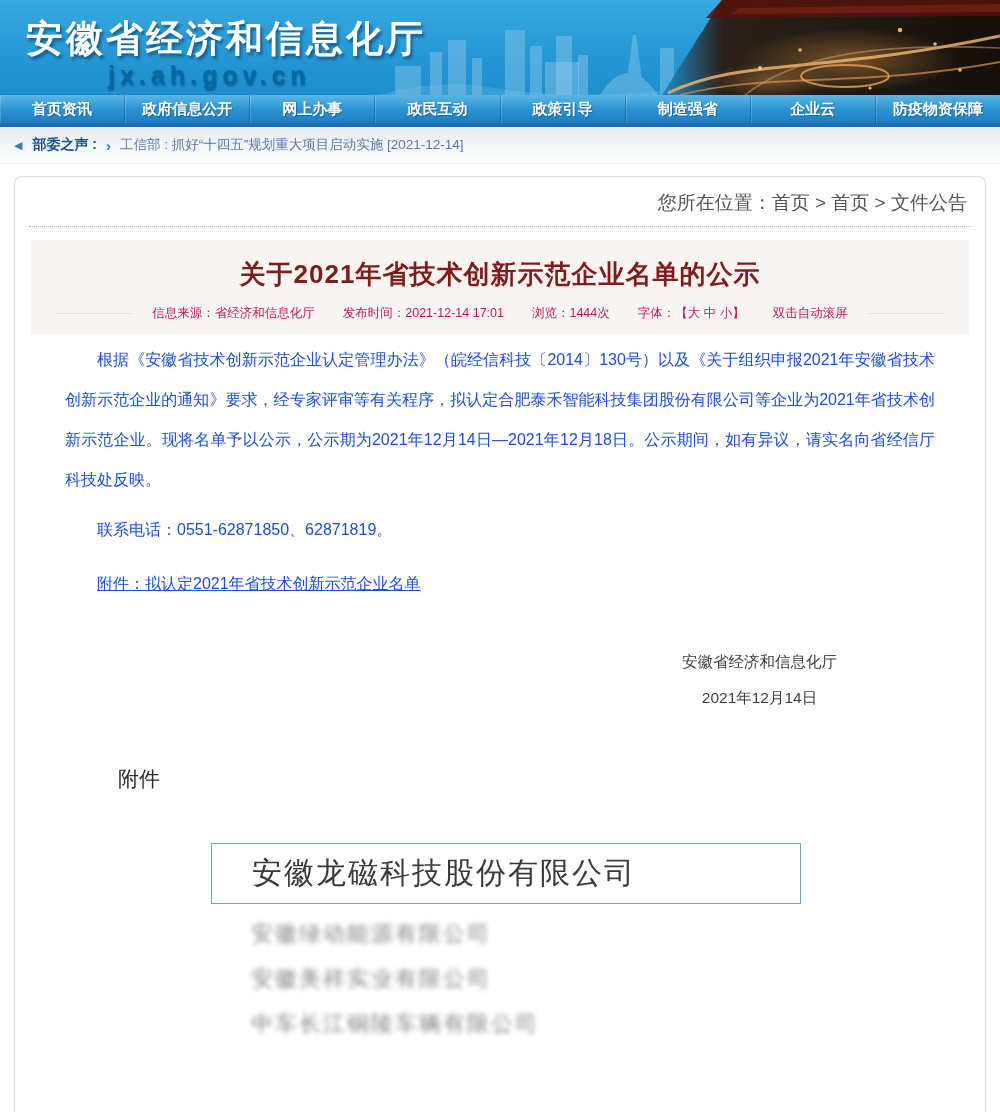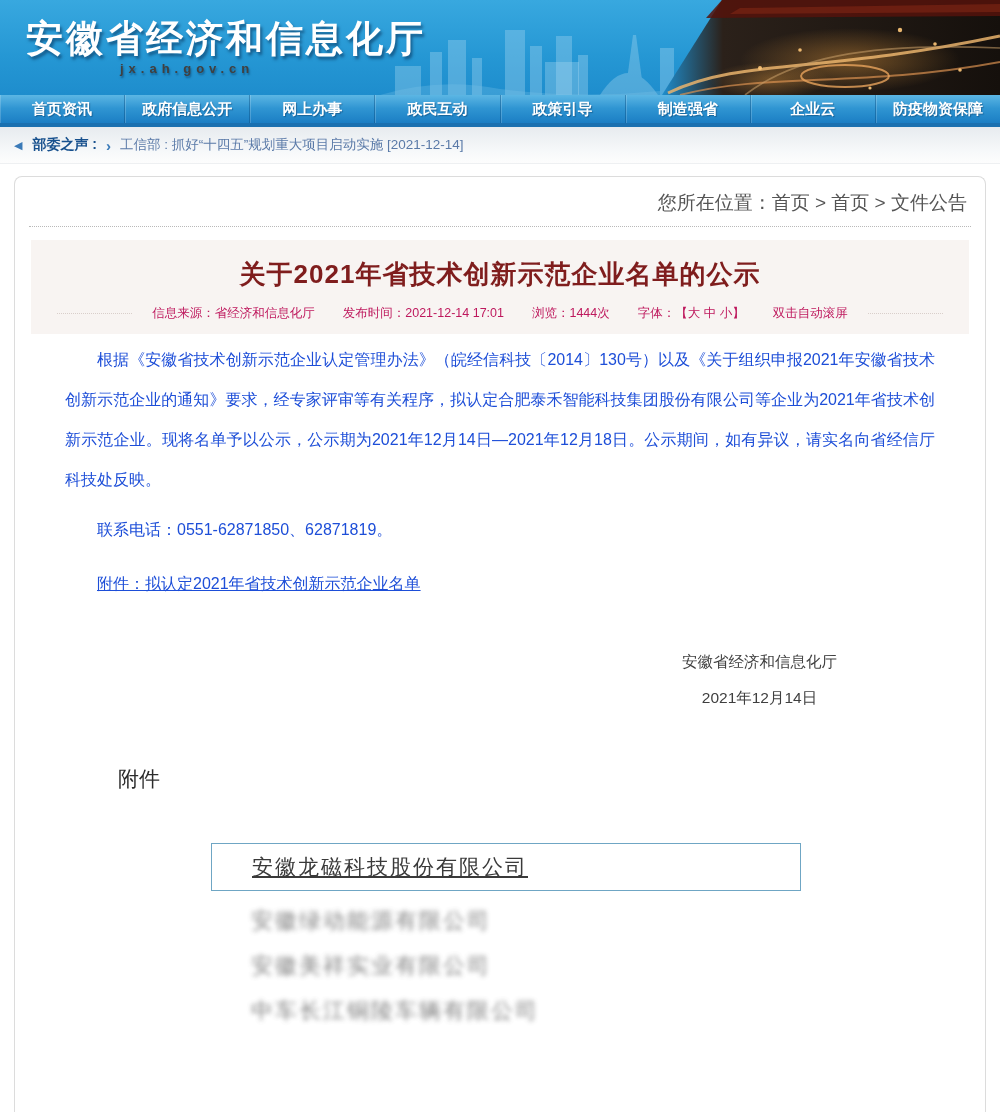--- a/index.html
+++ b/index.html
@@ -12,22 +12,22 @@
 
   
   .banner { position:relative; height:95px; overflow:hidden; }
   .banner svg { position:absolute; inset:0; display:block; }
   .site-title {
     position:absolute; left:26px; top:14px;
     font-size:37px; font-weight:bold; color:#fff; letter-spacing:3px;
     text-shadow:2px 3px 3px rgba(8,52,92,.6);
   }
   .site-url {
-    position:absolute; left:120px; top:61px;
-    font-size:13px; font-weight:bold; color:#404040; letter-spacing:5px;
+    position:absolute; left:108px; top:61px;
+    font-size:25px; font-weight:bold; color:#0369a1; letter-spacing:5px;
     text-shadow:1px 2px 2px rgba(8,52,92,.55);
   }
 
   
   .nav {
     display:flex; height:32px;
     background:linear-gradient(180deg,#5cb6e4 0%, #2f95d2 48%, #1b7ec4 100%);
     border-bottom:4px solid #1a70b0;
   }
   .nav a {
@@ -84,21 +84,21 @@
     font-size:15.5px; color:#3f3f3f; line-height:2.3;
   }
 
   
   .doc { margin-top:50px; font-family:"Liberation Serif","DejaVu Serif",serif; color:#2b2b2b; }
   .doc-label { margin-left:103px; font-size:21px; }
   .doc-heading { margin:52px 0 0 211px; font-size:30px; letter-spacing:1px; color:#1f1f1f; }
   .company-box {
     margin:50px 0 0 196px; width:590px;
     border:1px solid #6fa6c4; background:#fff;
-    padding:9px 0 9px 40px; font-size:21px; color:#3a3a3a; letter-spacing:2px;text-decoration:underline;
+    padding:9px 0 9px 40px; font-size:30px; color:#3a3a3a; letter-spacing:2px;
   }
   .company-row {
     margin:15px 0 0 236px; font-size:22px; letter-spacing:2px;
     color:#636363; line-height:1.35;
   }
   .blurred { filter:blur(2.6px); opacity:.8; }
 </style>
 </head>
 <body>
 

